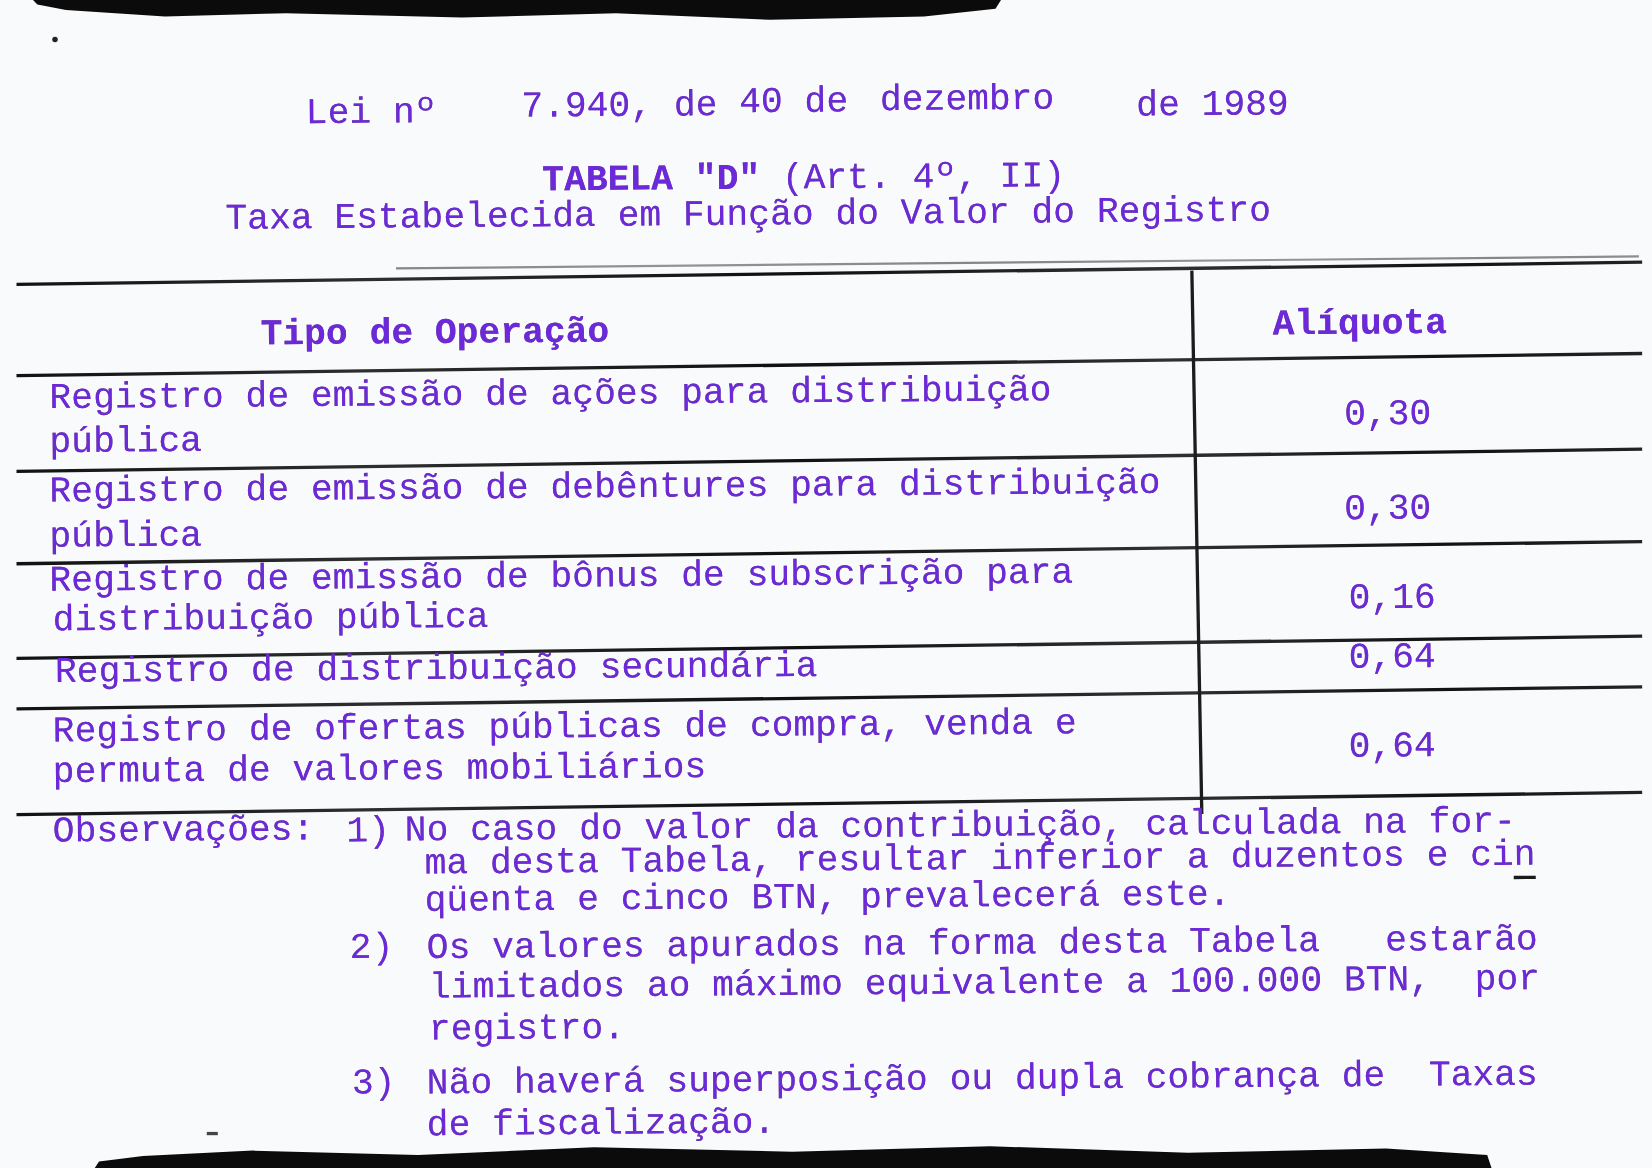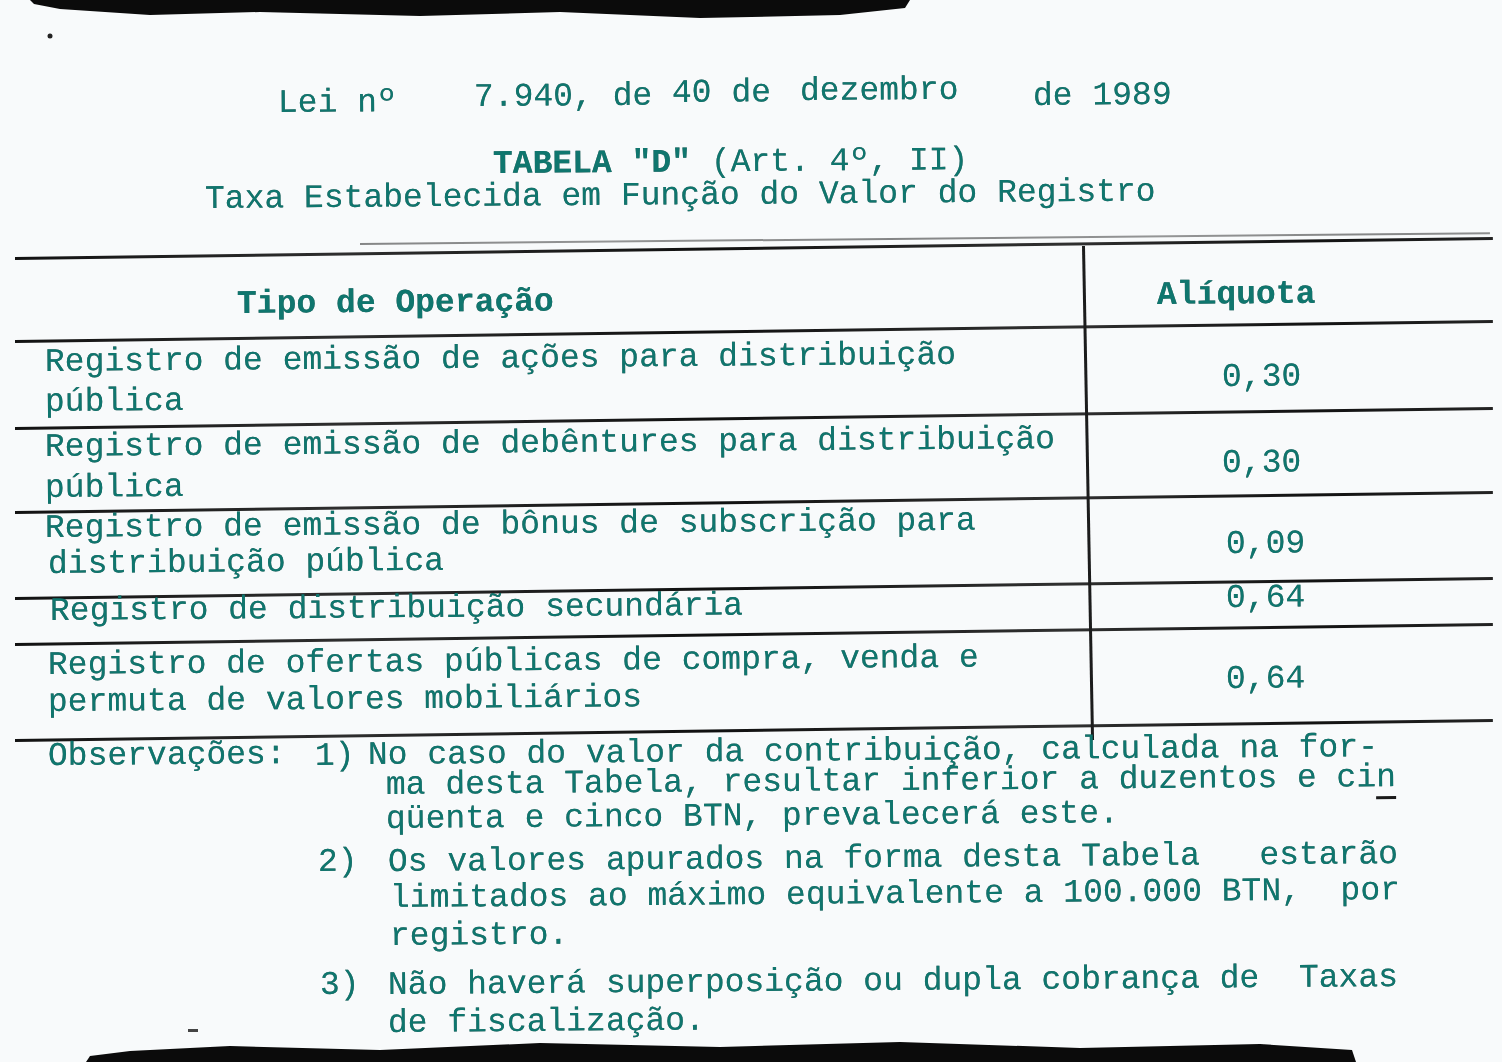--- a/index.html
+++ b/index.html
@@ -1,17 +1,17 @@
 <!DOCTYPE html>
 <html><head>
 <meta charset="utf-8">
 <style>
   html,body{margin:0;padding:0;}
   body{width:1502px;height:1062px;background:#f8fafb;overflow:hidden;position:relative;}
-  .page{position:absolute;inset:0;font-family:"Liberation Mono","DejaVu Sans Mono",monospace;color:#0f766e;}
+  .page{position:absolute;inset:0;font-family:"Liberation Mono","DejaVu Sans Mono",monospace;color:#6d28d9;}
   .t{position:absolute;font-size:33px;line-height:1;white-space:pre;
      transform:translateY(-5px) rotate(-0.45deg);transform-origin:left center;
      text-shadow:0 0 0.6px rgba(25,25,25,.6);}
   .b{font-weight:bold;}
   .hline{position:absolute;height:3px;transform:rotate(-0.78deg);transform-origin:left center;
      background:linear-gradient(90deg,#121212 0%,#2e2e2e 22%,#101010 47%,#303030 71%,#121212 88%,#232323 100%);}
   .hline.echo{height:2px;opacity:.5;transform:rotate(-0.55deg);}
   .vline{position:absolute;width:3px;background:#1c1c1c;transform:rotate(-1.05deg);transform-origin:top center;}
   .u{border-bottom:3px solid #1a1a1a;}
   svg.artifacts{position:absolute;left:0;top:0;}
@@ -53,21 +53,21 @@
   <div class="t" style="left:45px;top:351px">Registro de emissão de ações para distribuição</div>
   <div class="t" style="left:45px;top:391px">pública</div>
   <div class="t" style="left:1222px;top:366px">0,30</div>
 
   <div class="t" style="left:45px;top:436px">Registro de emissão de debêntures para distribuição</div>
   <div class="t" style="left:45px;top:477px">pública</div>
   <div class="t" style="left:1222px;top:452px">0,30</div>
 
   <div class="t" style="left:45px;top:517px">Registro de emissão de bônus de subscrição para</div>
   <div class="t" style="left:48px;top:553px">distribuição pública</div>
-  <div class="t" style="left:1226px;top:533px">0,09</div>
+  <div class="t" style="left:1226px;top:533px">0,16</div>
 
   <div class="t" style="left:50px;top:600px">Registro de distribuição secundária</div>
   <div class="t" style="left:1226px;top:587px">0,64</div>
 
   <div class="t" style="left:48px;top:654px">Registro de ofertas públicas de compra, venda e</div>
   <div class="t" style="left:48px;top:691px">permuta de valores mobiliários</div>
   <div class="t" style="left:1226px;top:668px">0,64</div>
 
   <div class="t" style="left:48px;top:745px">Observações:</div>
 

